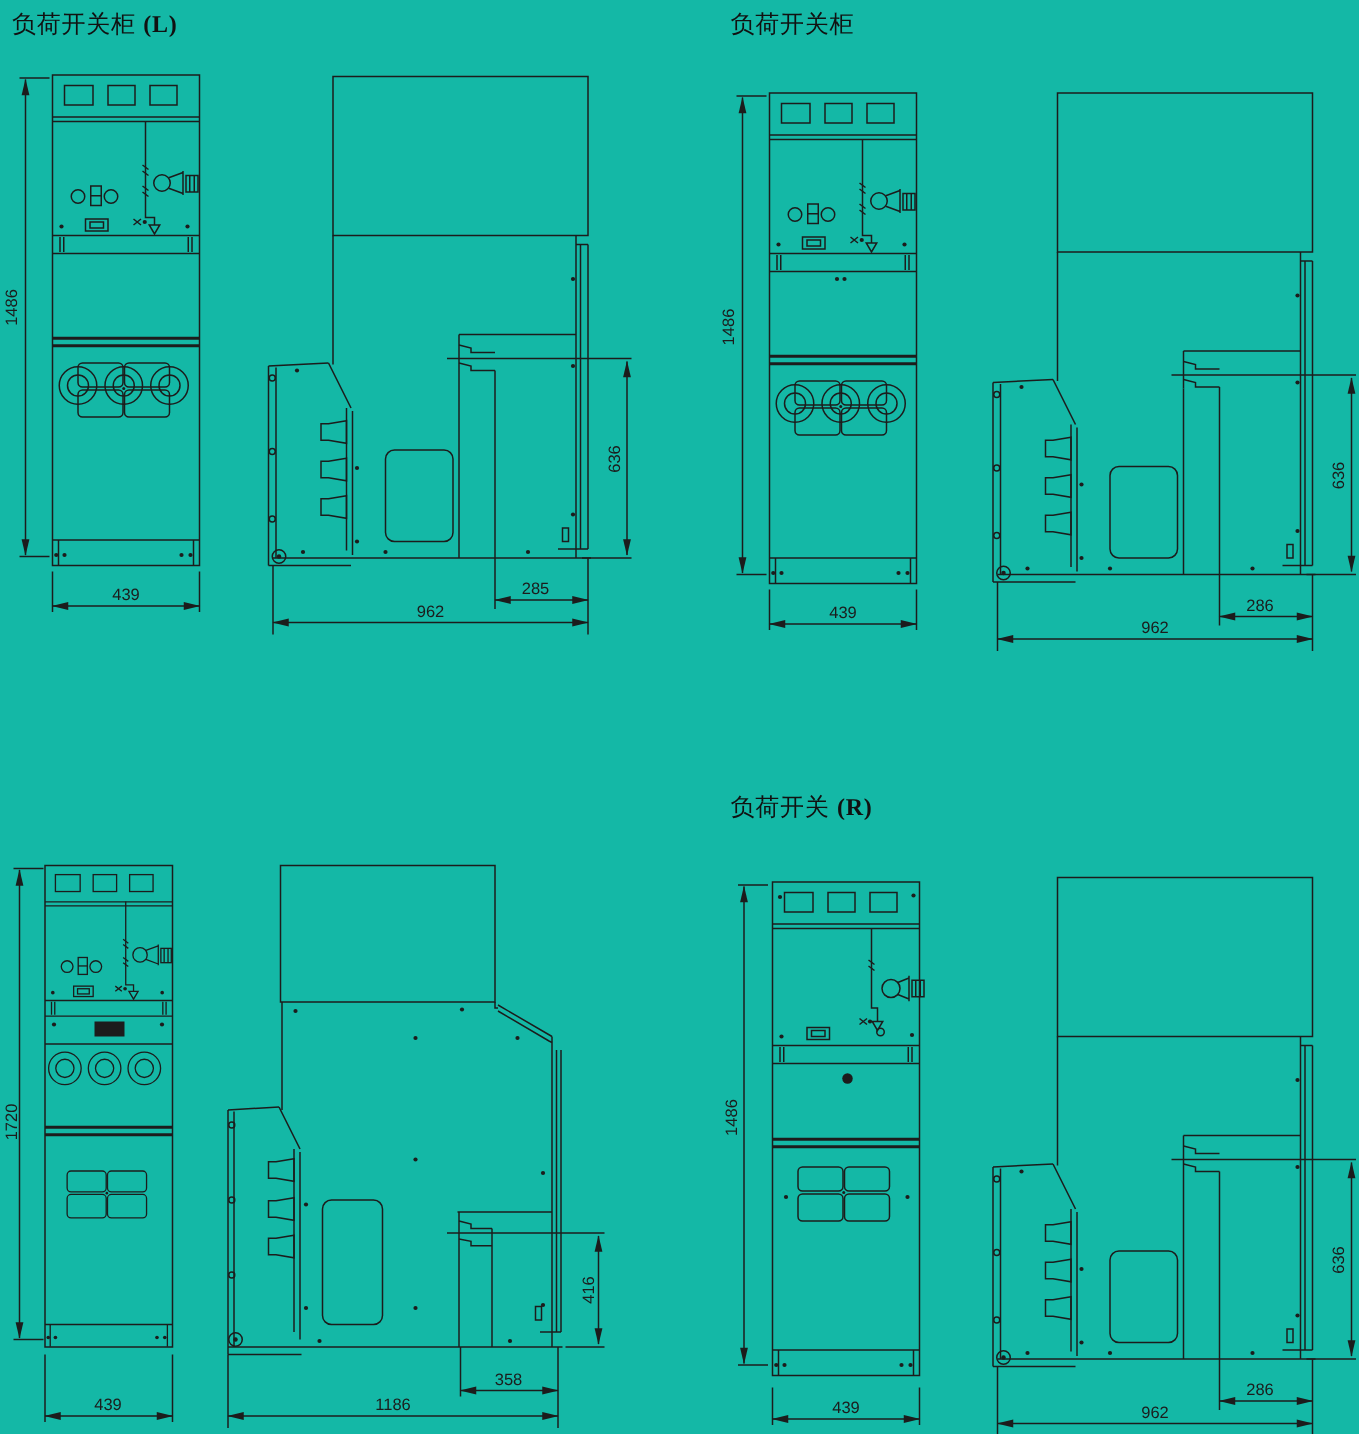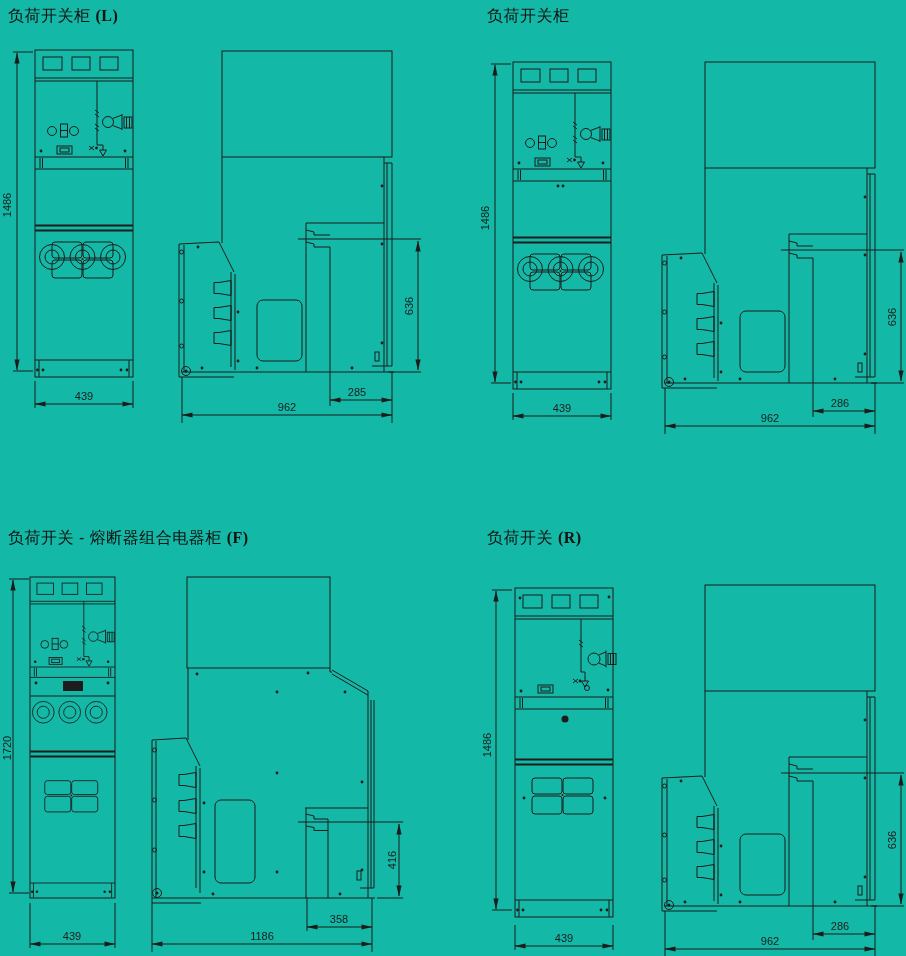--- a/index.html
+++ b/index.html
@@ -14,21 +14,20 @@
   svg.art text{fill:#1c1c1c;stroke:none;font:11px "Liberation Sans",sans-serif;}
   svg.art .arrhead{fill:#1c1c1c;stroke:none;}
 </style>
 </head>
 <body>
 
 <div class="sheet">
 
   <div class="title" style="left:8px;top:6px"><span>负荷开关柜 </span><span class="code">(L)</span></div>
   <div class="title" style="left:487px;top:6px"><span>负荷开关柜</span><span class="code"></span></div>
-  <div class="title" style="left:8px;top:528px"><span>负荷开关 - 熔断器组合电器柜 </span><span class="code">(F)</span></div>
   <div class="title" style="left:487px;top:528px"><span>负荷开关 </span><span class="code">(R)</span></div>
 
   <svg class="art" width="906" height="956" viewBox="0 0 906 956">
     <defs>
       <marker id="arr" markerWidth="12" markerHeight="9" refX="11" refY="4" orient="auto-start-reverse" markerUnits="userSpaceOnUse">
         <path class="arrhead" d="M11.5,4 L0.5,1.4 L0.5,6.6 Z"></path>
       </marker>
 
       <g id="d-louvers">
         <rect x="8" y="7" width="19" height="13"></rect>

